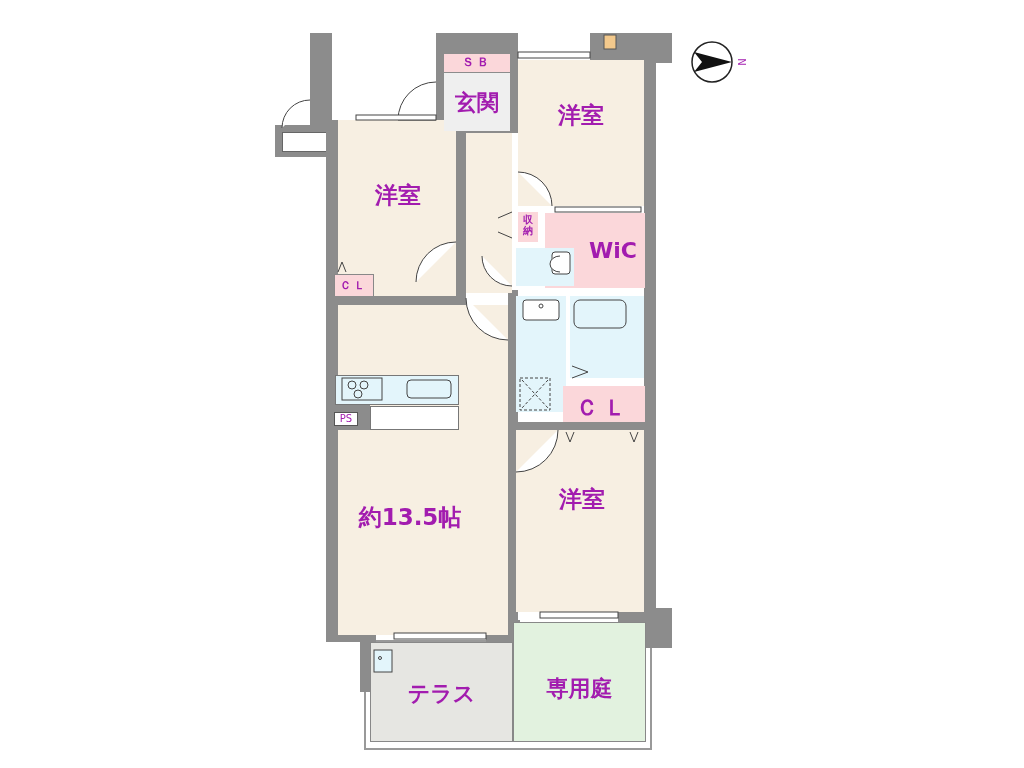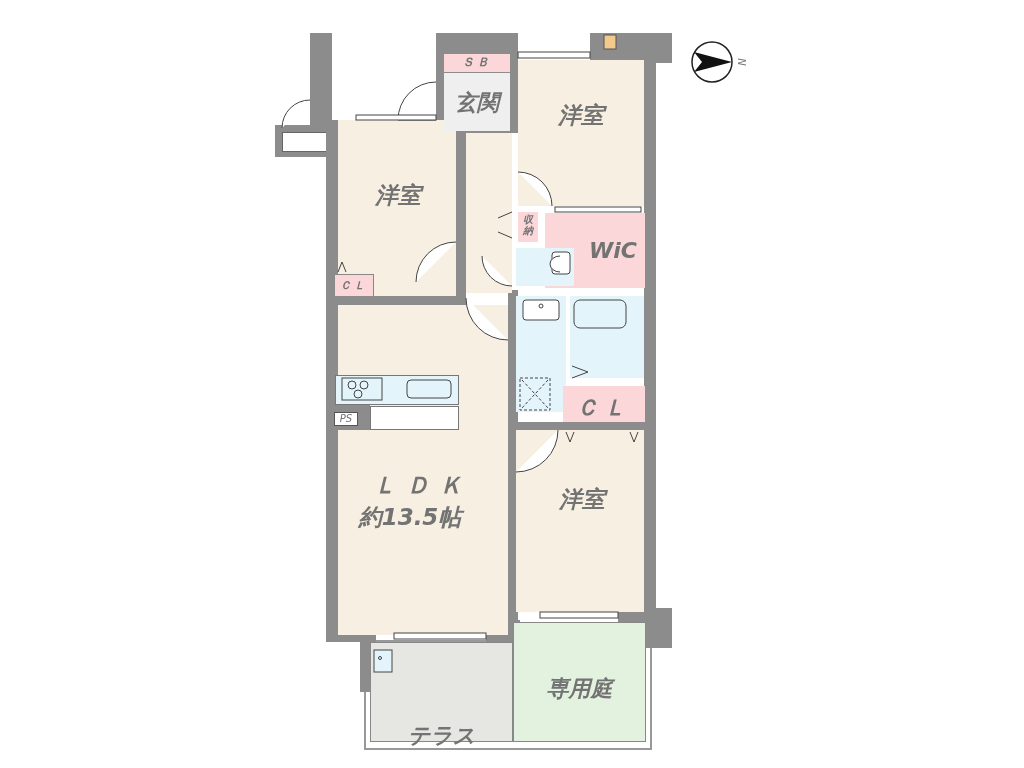--- a/index.html
+++ b/index.html
@@ -5,21 +5,21 @@
   html,body{margin:0;padding:0;background:#ffffff;}
   body{width:1024px;height:768px;position:relative;overflow:hidden;font-family:"DejaVu Sans","Liberation Sans",sans-serif;}
   .abs{position:absolute;box-sizing:border-box;}
   .wall{background:#8c8c8c;}
   .room{background:#f7efe2;}
   .entry{background:#efefef;}
   .pink{background:#fbd7da;}
   .wet{background:#e3f5fb;}
   .terrace{background:#e6e6e2;}
   .garden{background:#e2f2df;}
-  .label{position:absolute;text-align:center;font-weight:bold;color:#737373;line-height:1.2;white-space:nowrap;font-style:italic;}
+  .label{position:absolute;text-align:center;font-weight:bold;color:#a21caf;line-height:1.2;white-space:nowrap;}
   .lg{font-size:23px;}
   .md{font-size:22px;}
   .sm{font-size:12px;letter-spacing:3px;}
   .xs{font-size:10px;}
   svg{position:absolute;left:0;top:0;}
 </style>
 </head>
 <body>
 
 <div class="abs" style="left:0;top:0;width:1024px;height:768px;">
@@ -144,22 +144,21 @@
   <div class="label lg" style="left:334px;top:182px;width:128px;">洋室</div>
 
   <div class="label xs" style="left:518px;top:214px;width:20px;line-height:1.1;"><span style="display:inline-block;width:10px;white-space:normal;word-break:break-all;">収納</span></div>
   <div class="label md" style="left:580px;top:238px;width:66px;">WiC</div>
 
   <div class="label sm" style="left:334px;top:279px;width:40px;font-size:11px;">ＣＬ</div>
   <div class="label md" style="left:563px;top:395px;width:82px;letter-spacing:6px;">ＣＬ</div>
 
   <div class="label xs" style="left:334px;top:412px;width:22px;background:#fff;border:1px solid #555;font-weight:normal;">PS</div>
 
-  <div class="label lg" style="left:338px;top:472px;width:170px;letter-spacing:10px;">ＬＤＫ</div>
   <div class="label lg" style="left:338px;top:504px;width:144px;">約13.5帖</div>
 
   <div class="label lg" style="left:516px;top:486px;width:132px;">洋室</div>
 
-  <div class="label md" style="left:370px;top:681px;width:143px;margin-top:42px;">テラス</div>
+  <div class="label md" style="left:370px;top:681px;width:143px;">テラス</div>
   <div class="label md" style="left:513px;top:676px;width:133px;">専用庭</div>
 
   <div class="label xs" style="left:735px;top:56px;width:12px;font-weight:normal;transform:rotate(90deg);">N</div>
 </div>
 
 </body></html>

